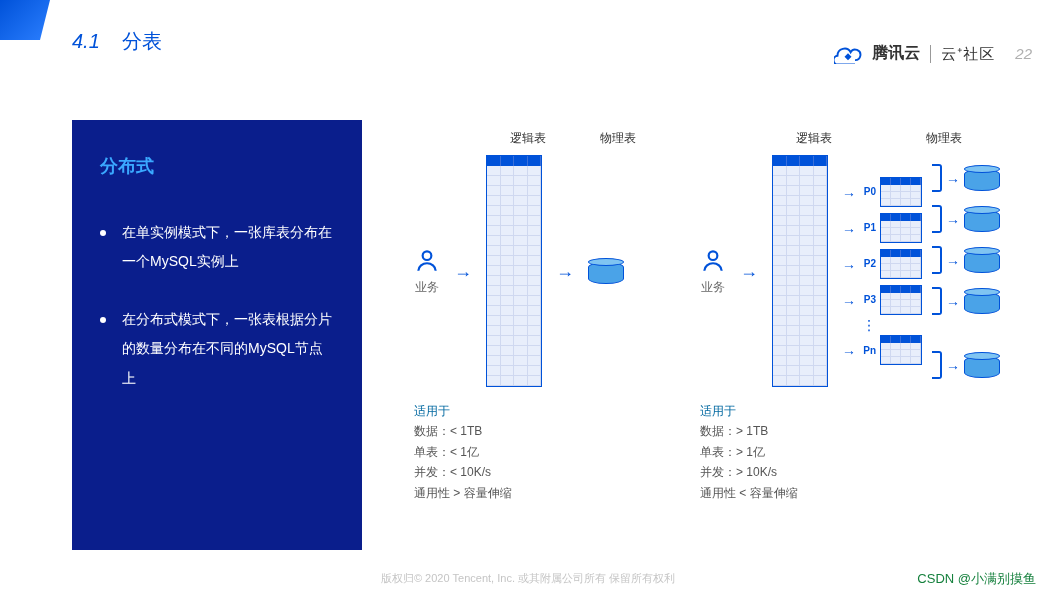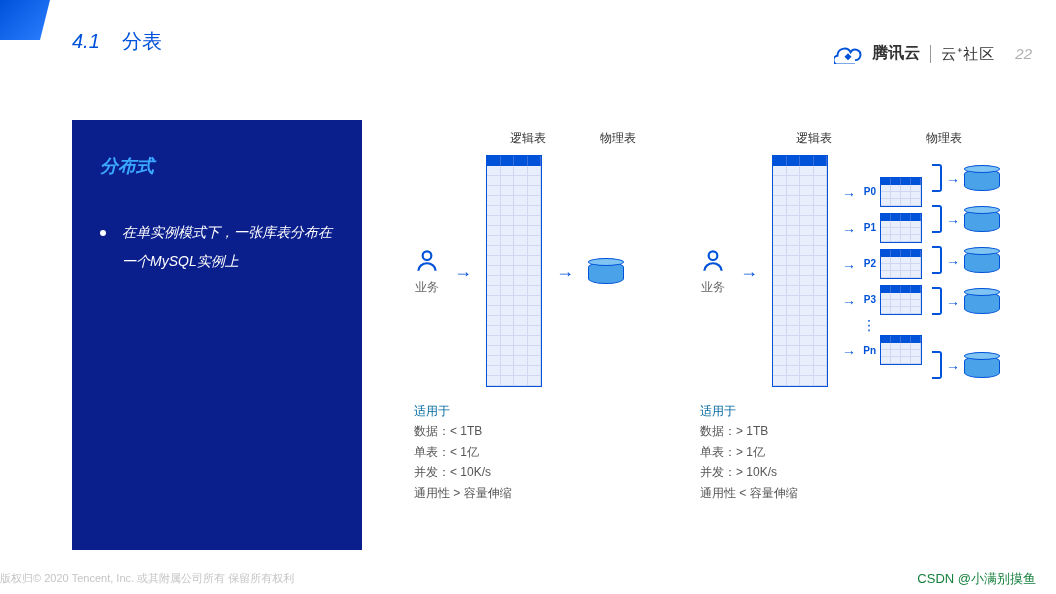--- a/index.html
+++ b/index.html
@@ -8,21 +8,21 @@
   .header { position: absolute; top: 18px; left: 72px; right: 24px; display: flex; justify-content: space-between; align-items: center; }
   .title-sec { font-size: 20px; color: #0052d9; font-weight: 500; }
   .title-num { font-style: italic; }
   .brand { display: flex; align-items: center; gap: 10px; margin-top: 25px; }
   .cloud-icon { width: 28px; height: 20px; }
   .brand-txt { font-size: 16px; font-weight: 600; color: #333; }
   .brand-sep { width: 1px; height: 18px; background: #999; }
   .brand-sub { font-size: 15px; color: #333; font-weight: 500; letter-spacing: 1px; }
   .page-num { font-size: 15px; color: #b0b0b0; font-style: italic; margin-left: 10px; }
   .content { position: absolute; top: 120px; left: 72px; display: flex; gap: 52px; }
-  .blue-panel { width: 290px; height: 430px; background: #0a1e8c; color: #fff; padding: 34px 28px; font-style: italic; }
+  .blue-panel { width: 290px; height: 430px; background: #0a1e8c; color: #fff; padding: 34px 28px; }
   .panel-title { color: #3aa8ff; font-size: 18px; font-weight: 600; margin-bottom: 40px; }
   .bullets { list-style: none; }
   .bullets li { position: relative; padding-left: 22px; font-size: 14px; line-height: 2.1; margin-bottom: 28px; }
   .bullets li::before { content: ""; position: absolute; left: 0; top: 12px; width: 6px; height: 6px; border-radius: 50%; background: #fff; }
   .diagram-area { display: flex; gap: 62px; padding-top: 10px; }
   .dcol { display: flex; flex-direction: column; }
   .drow { display: flex; align-items: center; gap: 14px; }
   .biz { display: flex; flex-direction: column; align-items: center; gap: 6px; }
   .biz-label { font-size: 12px; color: #666; }
   .arrow { color: #0052d9; font-size: 18px; }
@@ -40,21 +40,21 @@
   .stats { margin-top: 14px; font-size: 12px; color: #555; line-height: 1.7; }
   .stats-title { color: #0369a1; }
   .pstack { display: flex; flex-direction: column; gap: 6px; align-items: flex-start; }
   .prow { display: flex; align-items: center; gap: 4px; }
   .plabel { width: 16px; font-size: 10px; color: #0052d9; font-weight: 600; text-align: right; }
   .mini-tbl { width: 42px; border: 1px solid #0052d9; }
   .mini-tbl .tbl-hdr { height: 7px; }
   .mini-tbl .tbl-row { height: 7px; }
   .bracket { width: 10px; align-self: stretch; border-right: 2px solid #0052d9; border-top: 2px solid #0052d9; border-bottom: 2px solid #0052d9; border-top-right-radius: 3px; border-bottom-right-radius: 3px; margin-left: 2px; }
   .dots { font-size: 14px; color: #0052d9; margin-left: 20px; line-height: 0.6; }
-  .footer { position: absolute; bottom: 8px; left: 0; right: 0; text-align: left; font-size: 11px; color: #c5c5c5; }
+  .footer { position: absolute; bottom: 8px; left: 0; right: 0; text-align: center; font-size: 11px; color: #c5c5c5; }
   .watermark { position: absolute; bottom: 6px; right: 20px; font-size: 13px; color: #15803d; font-weight: 500; }
   .heads-row { display: flex; gap: 14px; margin-bottom: 2px; }
   .heads-row .sp { width: 40px; }
   .sarrow { color: #0052d9; font-size: 14px; }
   .right-phys { display: flex; align-items: center; gap: 8px; }
 </style>
 </head>
 <body>
 
 <div class="accent-bar"></div>
@@ -75,20 +75,21 @@
     <span class="brand-sub">云⁺社区</span>
     <span class="page-num">22</span>
   </div>
 </div>
 
 <div class="content">
   <div class="blue-panel">
     <div class="panel-title">分布式</div>
     <ul class="bullets">
       <li>在单实例模式下，一张库表分布在一个MySQL实例上</li>
+      <li>在分布式模式下，一张表根据分片的数量分布在不同的MySQL节点上</li>
     </ul>
   </div>
 
   <div class="diagram-area">
 
     <div class="dcol">
       <div class="heads-row">
         <div class="sp"></div>
           <div class="sp" style="width:18px"></div>
         <div class="ltable-head" style="width:56px">逻辑表</div>

